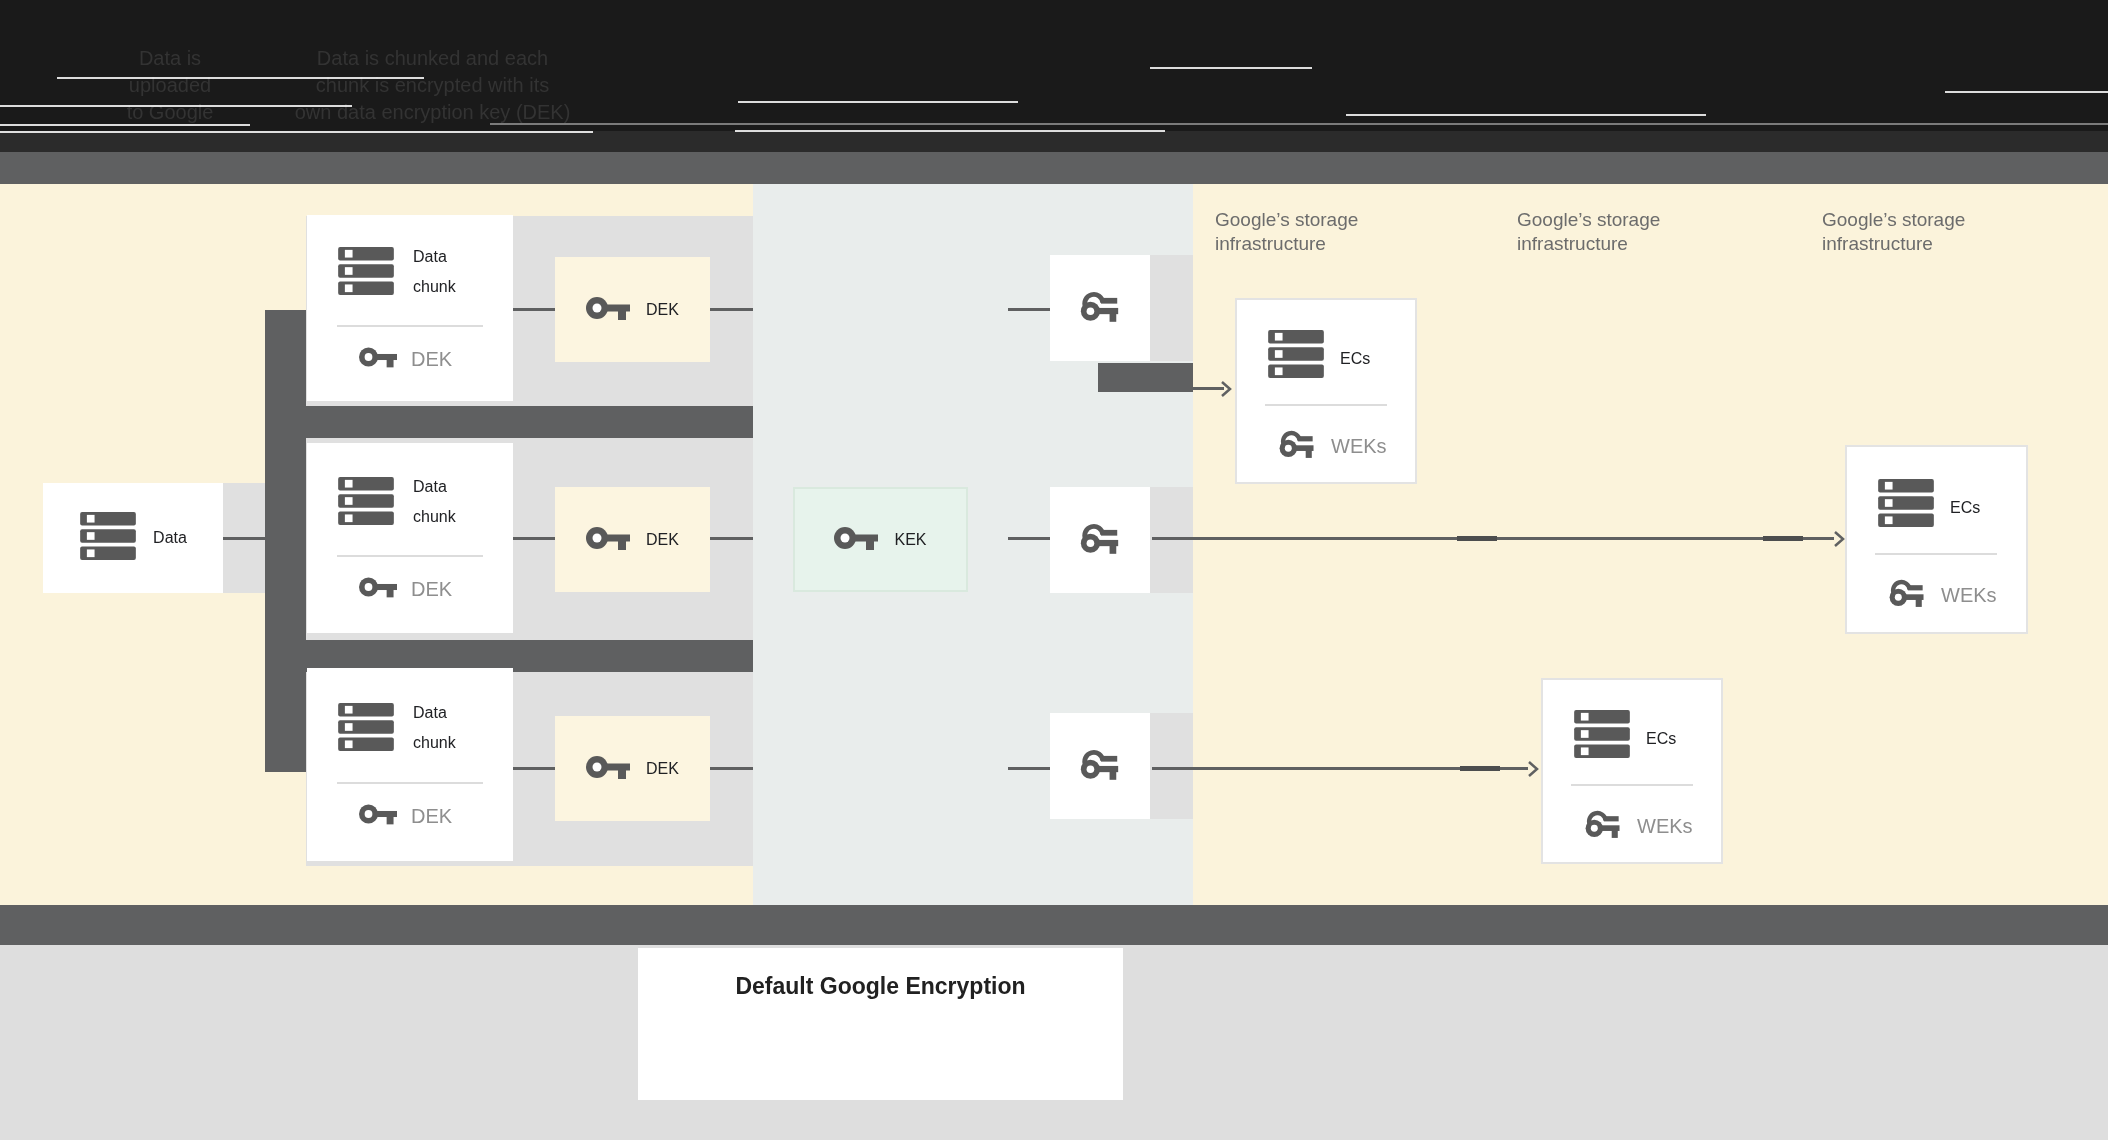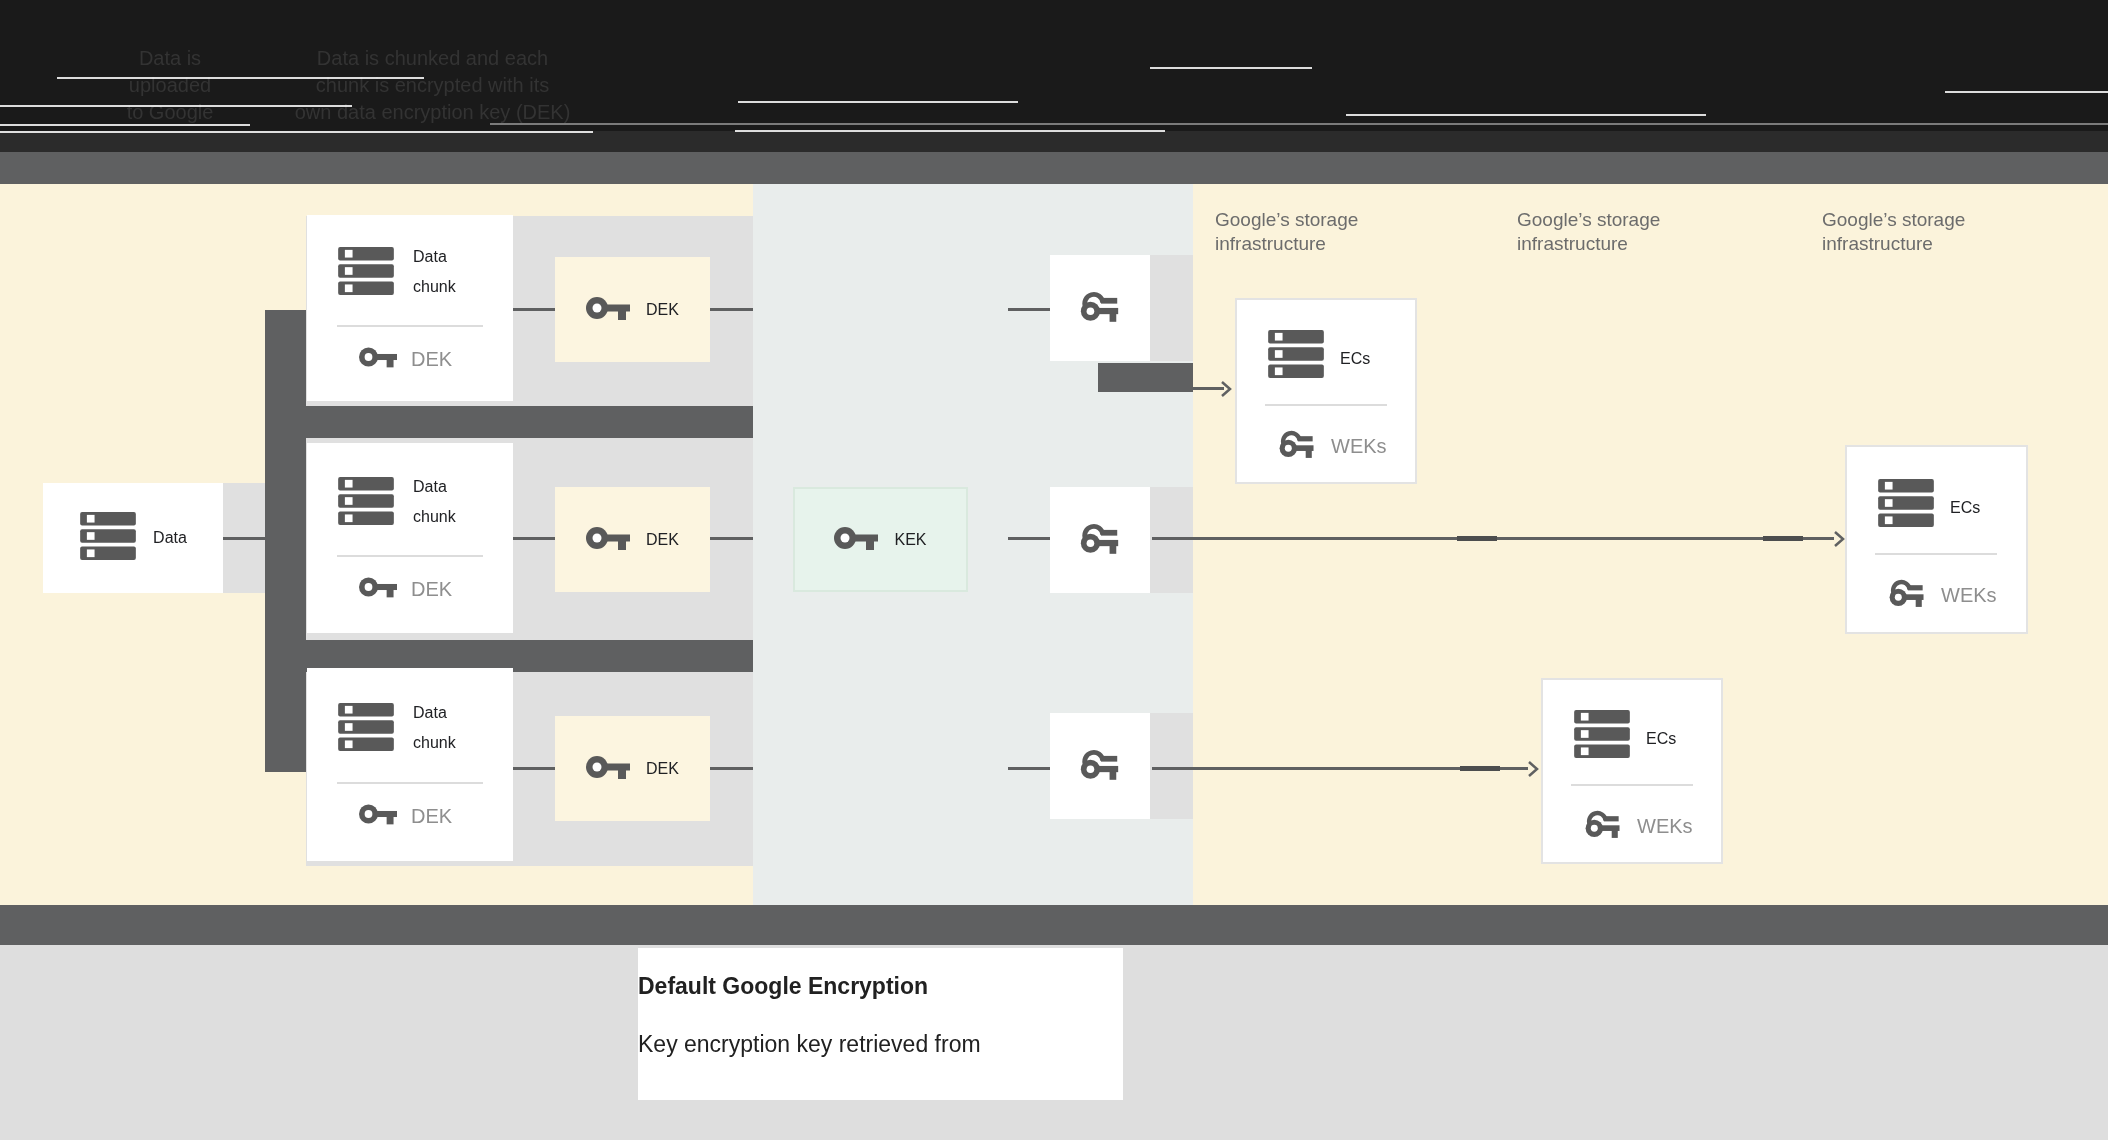--- a/index.html
+++ b/index.html
@@ -27,21 +27,21 @@
   .ecsbox{background:#FFFFFF;border:2px solid #E3E3E3;box-sizing:border-box;text-align:center;}
   .node-label{color:#202124;font-size:16px;line-height:30px;white-space:pre-line;}
   .gray-label{color:#8E8E8E;font-size:20px;}
   .divider{height:2px;background:#DCDCDC;}
   .storage-label{color:#6C6C6C;font-size:19px;line-height:24px;white-space:pre-line;}
   .icon{color:#595959;}
   .keyrow{display:flex;align-items:center;gap:14px;}
   .centerrow{display:flex;align-items:center;justify-content:center;gap:16px;width:100%;height:100%;}
   
   .bottom-strip{left:0;top:945px;width:2108px;height:195px;background:#DEDEDE;}
-  .footer-box{left:638px;top:948px;width:485px;height:152px;background:#FFFFFF;text-align:left;color:#212121;}
+  .footer-box{left:638px;top:948px;width:485px;height:152px;background:#FFFFFF;text-align:center;color:#212121;}
   .footer-title{font-size:23px;font-weight:bold;margin-top:25px;}
   .footer-line1{font-size:23px;margin-top:31px;}
   .footer-line2{font-size:23px;font-weight:bold;margin-top:3px;}
 </style>
 </head>
 <body>
 
 <div class="page">
 
   <div class="abs top-band">
@@ -430,16 +430,15 @@
         <span class="gray-label">WEKs</span>
       </div>
     </div>
   </div>
 
   <div class="abs hbar" style="left:0;top:905px;width:2108px;height:40px;"></div>
 
   <div class="abs bottom-strip"></div>
   <div class="abs footer-box">
     <div class="footer-title">Default Google Encryption</div>
-    <div class="footer-line1">Key encryption key retrieved from</div>
   </div>
 
 </div>
 
 </body></html>

